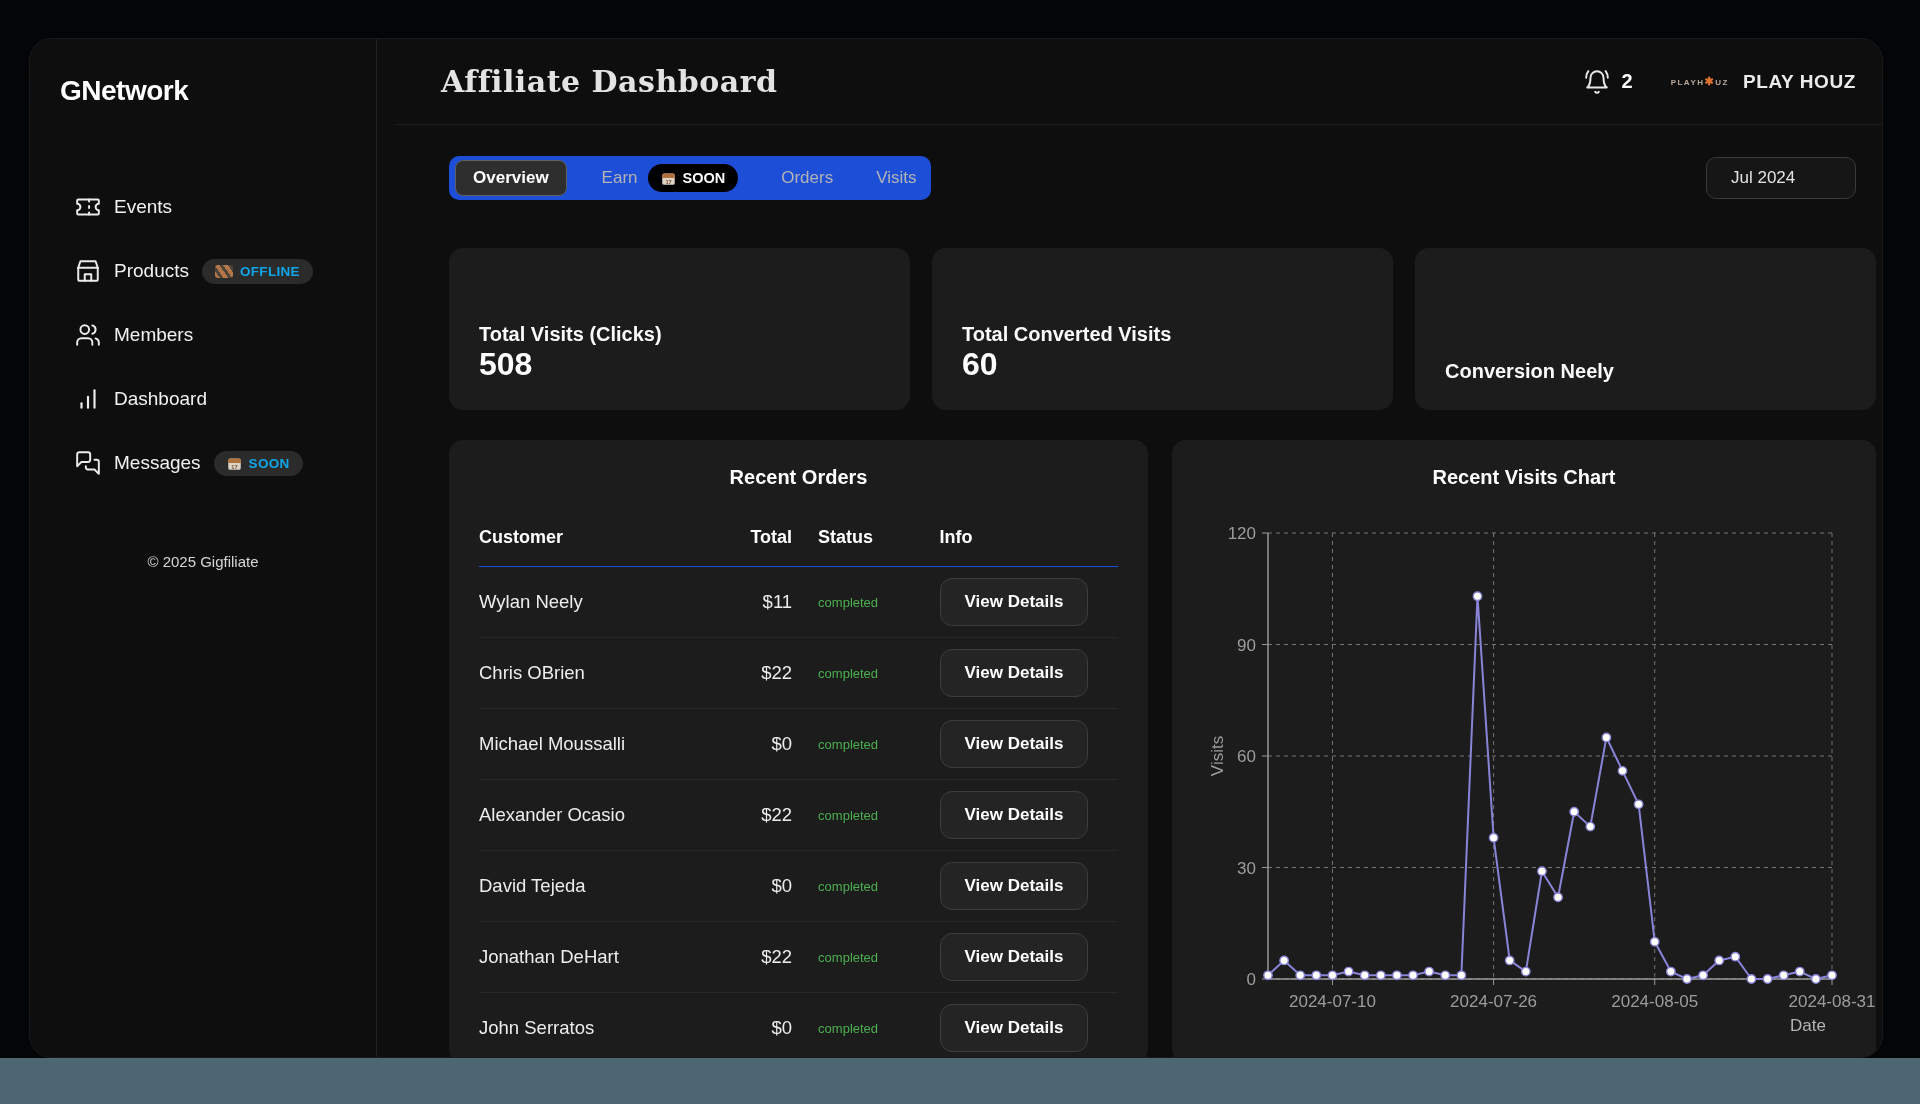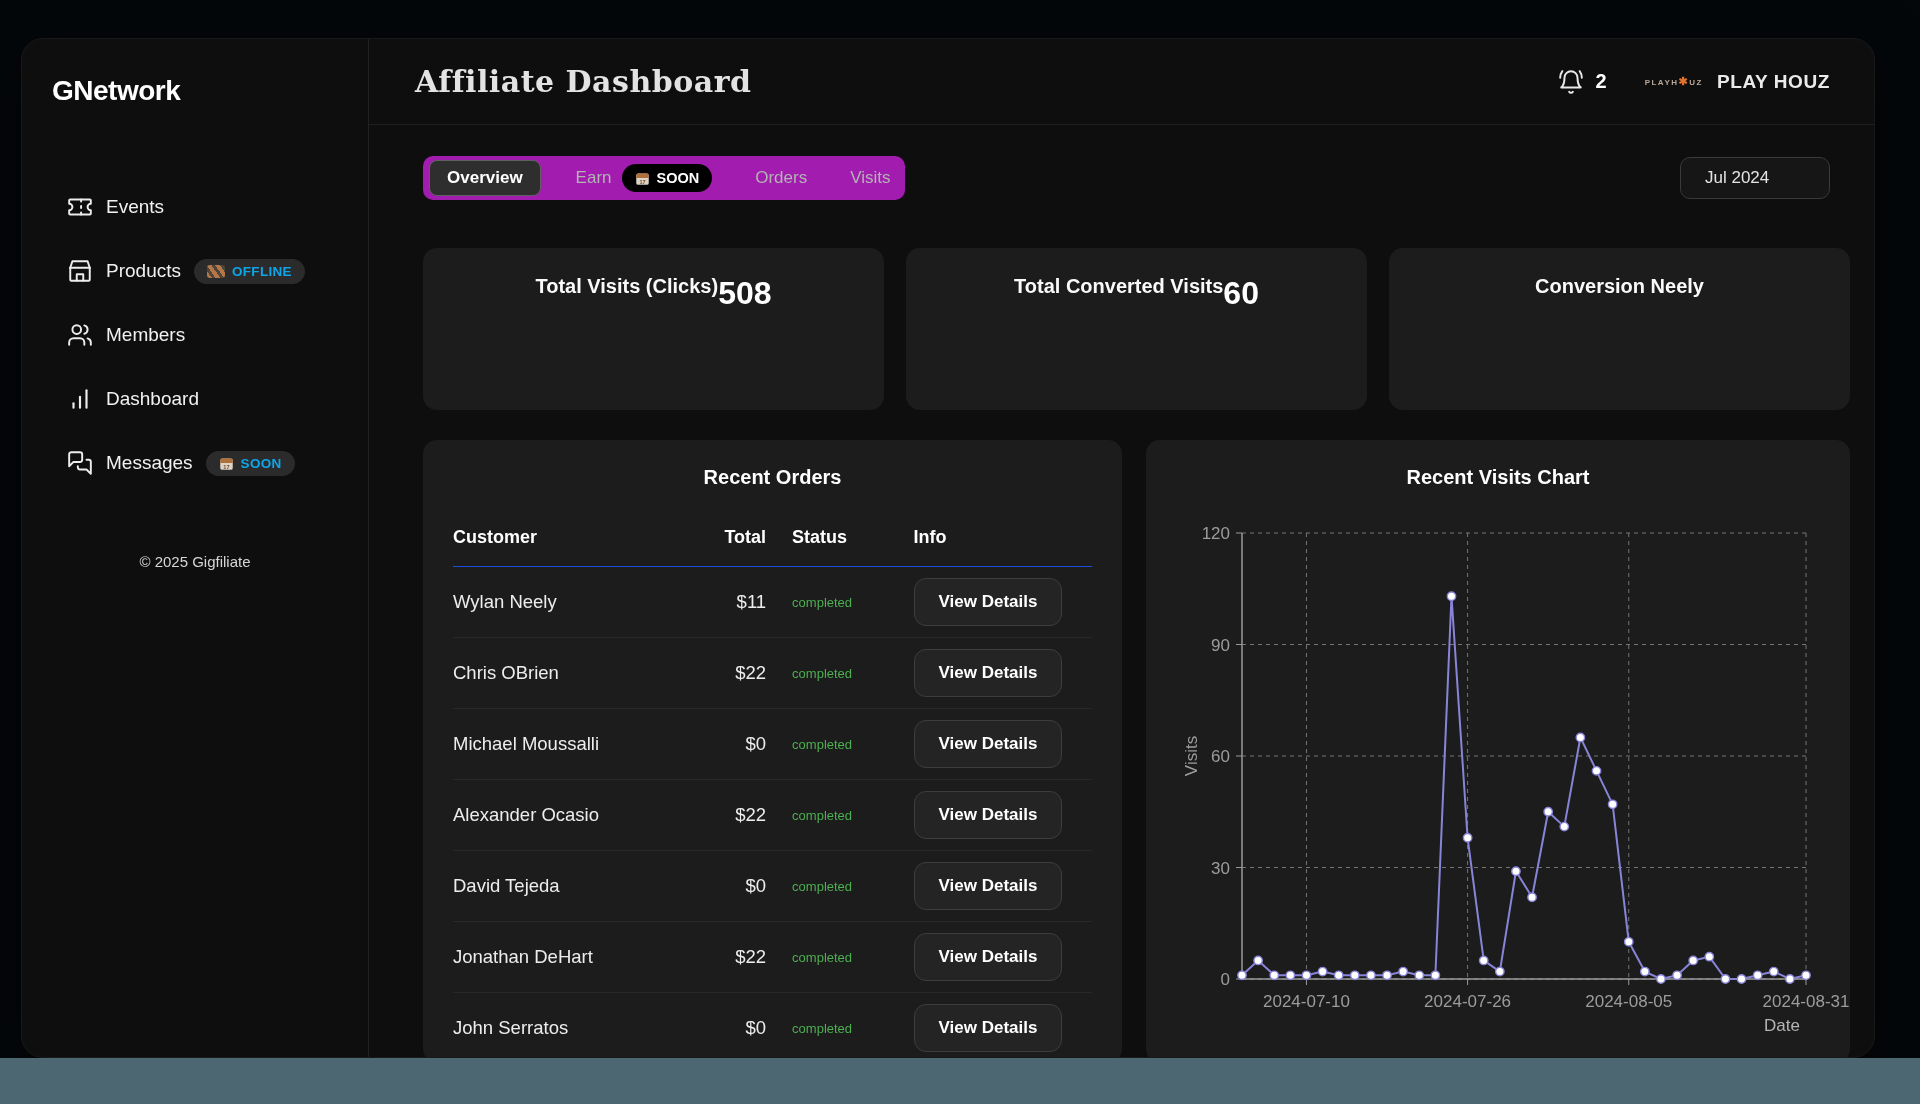--- a/index.html
+++ b/index.html
@@ -1,21 +1,21 @@
 <!DOCTYPE html>
 <html><head>
 <meta charset="utf-8">
 <style>
   * { margin:0; padding:0; box-sizing:border-box; }
   html,body { width:1920px; height:1104px; background:#04070a; overflow:hidden;
     font-family:"Liberation Sans", sans-serif; }
   .bottom-strip { position:absolute; left:0; bottom:0; width:1920px; height:46px; background:#4c6772; }
-  .app { position:absolute; left:21px; top:38px; width:1854px; height:1020px;
+  .app { position:absolute; left:29px; top:38px; width:1854px; height:1020px;
     background:#0e0e0e; border-radius:22px; overflow:hidden; display:flex;
-    border:1px solid #191919; box-shadow:0 10px 50px rgba(0,0,0,.6); }
+    border:1px solid #191919; box-shadow:0 10px 50px rgba(0,0,0,.6);gap:18px; }
 
   
   .sidebar { width:347px; flex:0 0 347px; border-right:1px solid #212121; padding-top:36px; }
   .logo { padding-left:30px; font-size:28px; font-weight:800; color:#fff; letter-spacing:-0.5px; }
   .nav { margin-top:74px; }
   .nav-item { display:flex; align-items:center; gap:13px; height:52px; margin:0 0 12px 45px;
     color:#f1f1f1; font-size:19px; cursor:pointer; }
   .nav-item .icn { width:26px; height:26px; color:#ececec; display:flex; align-items:center; }
   .badge { display:inline-flex; align-items:center; gap:7px; background:#2b2b2b; border-radius:999px;
     padding:5px 13px; font-size:13.5px; font-weight:700; color:#0ea5e9; letter-spacing:.3px; }
@@ -33,35 +33,35 @@
   .notif { display:flex; align-items:center; gap:12px; cursor:pointer; }
   .notif .icn { width:26px; height:26px; color:#e8e8e8; }
   .notif-count { color:#fff; font-size:20px; font-weight:600; }
   .user-trigger { display:flex; align-items:center; gap:14px; cursor:pointer; }
   .mini-logo { font-size:8px; letter-spacing:1.5px; color:#b9a89a; font-weight:700; }
   .mini-logo .dot { color:#e0722f; font-size:11px; }
   .user-name { color:#eaeaea; font-size:19px; font-weight:600; letter-spacing:.6px; }
 
   .content { flex:1; padding:31px 26px 0 54px; overflow:hidden; }
   .tabs-row { display:flex; align-items:center; }
-  .tabs { display:inline-flex; align-items:center; gap:27px; background:#a21caf; border-radius:10px;
+  .tabs { display:inline-flex; align-items:center; gap:27px; background:#1d4ed8; border-radius:10px;
     padding:11px 6px; height:44px; }
   .tab { color:#b3b3b3; font-size:17px; font-weight:500; cursor:pointer; display:flex;
     align-items:center; gap:10px; padding:0 8px; }
   .tab.active { background:#2e2e2e; border:1px solid #606060; border-radius:8px; color:#fff;
     font-weight:700; padding:7px 17px; }
   .soon-dark { display:inline-flex; align-items:center; gap:7px; background:#000; border-radius:999px;
     padding:6px 13px; font-size:14.5px; font-weight:800; color:#fff; }
   .date-filter { margin-left:auto; margin-right:20px; border:1px solid #3a3a3a; border-radius:10px;
     padding:10px 24px; color:#e3e3e3; font-size:17px; min-width:150px; cursor:pointer;
     background:#161616; white-space:nowrap; }
 
   .stats { display:flex; gap:22px; margin-top:48px; }
   .stat-card { flex:1; background:#1c1c1c; border-radius:14px; height:162px; padding:27px 30px;
-    display:flex; flex-direction:row; justify-content:center; }
+    display:flex; flex-direction:column; justify-content:flex-end; }
   .stat-label { color:#fafafa; font-size:20px; font-weight:700; }
   .stat-value { color:#fff; font-size:32px; font-weight:800; }
 
   .panels { display:flex; gap:24px; margin-top:30px; height:623px; }
   .panel { background:#1c1c1c; border-radius:14px; padding:26px 30px; overflow:hidden; }
   .panel-title { color:#fff; font-size:20px; font-weight:700;text-align:center; }
   .orders-panel { flex:0 0 699px; }
   .chart-panel { flex:1; }
 
   .table { margin-top:38px; }

